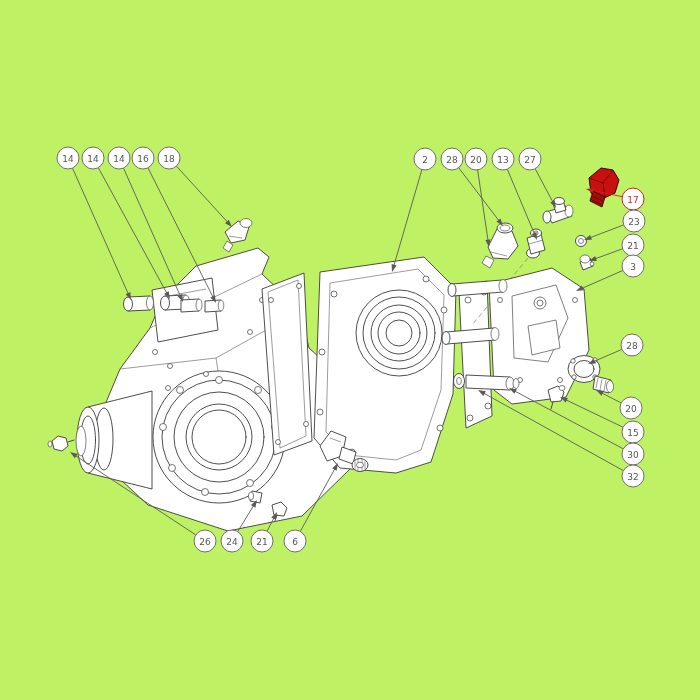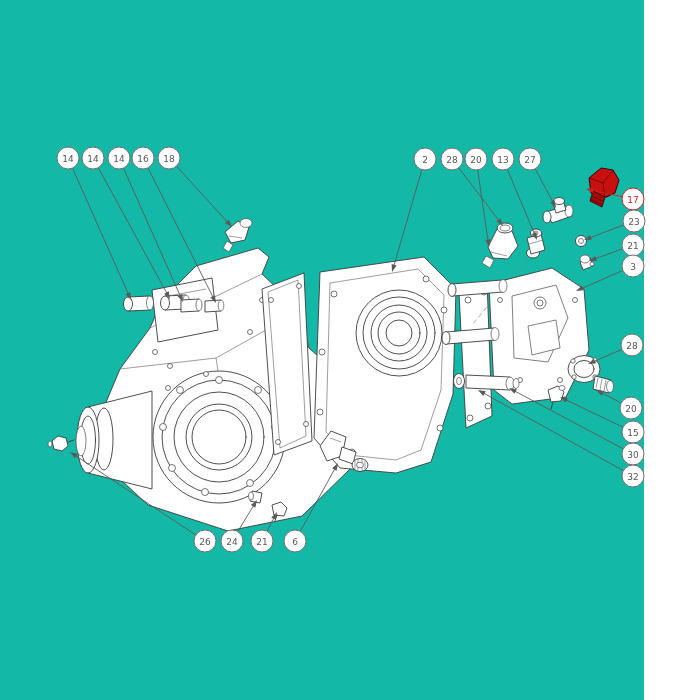--- a/index.html
+++ b/index.html
@@ -1,17 +1,17 @@
 <!DOCTYPE html>
 <html><head>
 <meta charset="utf-8">
 <style>
   html,body{margin:0;padding:0;background:#ffffff;}
   body{width:700px;height:700px;font-family:"DejaVu Sans",sans-serif;overflow:hidden;}
-  .stage{position:relative;width:644px;height:700px;background:#14b8a6;}
+  .stage{position:relative;width:700px;height:700px;background:#bef264;}
   svg{display:block;}
   .ln{stroke:#3b3b3b;stroke-width:0.9;fill:none;stroke-linejoin:round;stroke-linecap:round;}
   .fw{stroke:#3b3b3b;stroke-width:0.9;fill:#ffffff;stroke-linejoin:round;}
   .fw2{stroke:#4a4a4a;stroke-width:0.7;fill:#ffffff;stroke-linejoin:round;}
   .thin{stroke:#5a5a5a;stroke-width:0.6;fill:none;}
   .hole{stroke:#3b3b3b;stroke-width:0.7;fill:#ffffff;}
   .dash{stroke:#808080;stroke-width:0.7;fill:none;stroke-dasharray:5 3;}
   .balloon-text{font-family:"DejaVu Sans",sans-serif;font-size:9px;}
 </style>
 </head>

